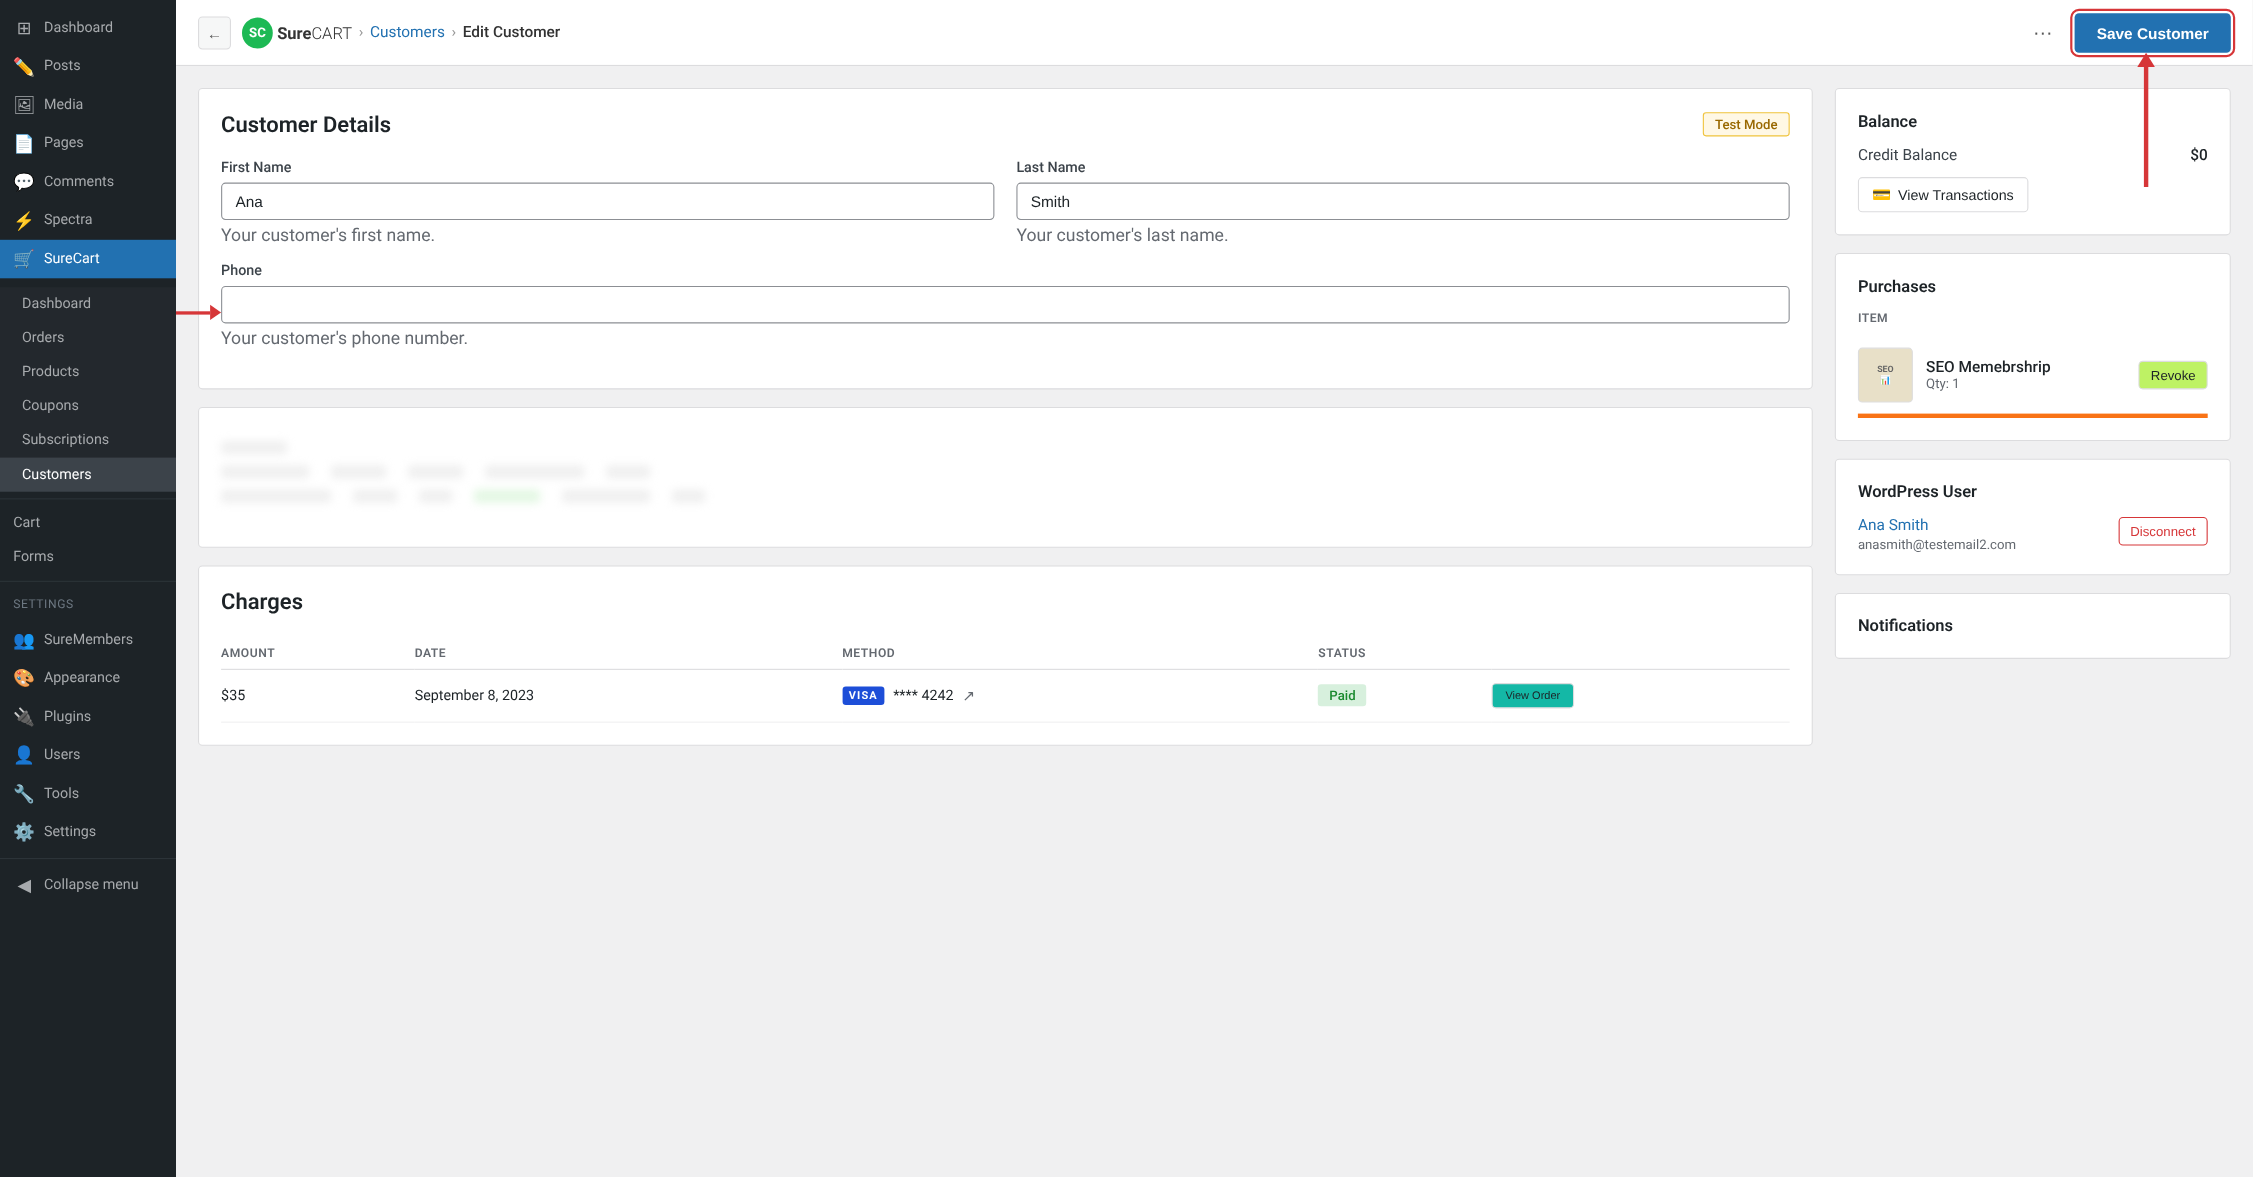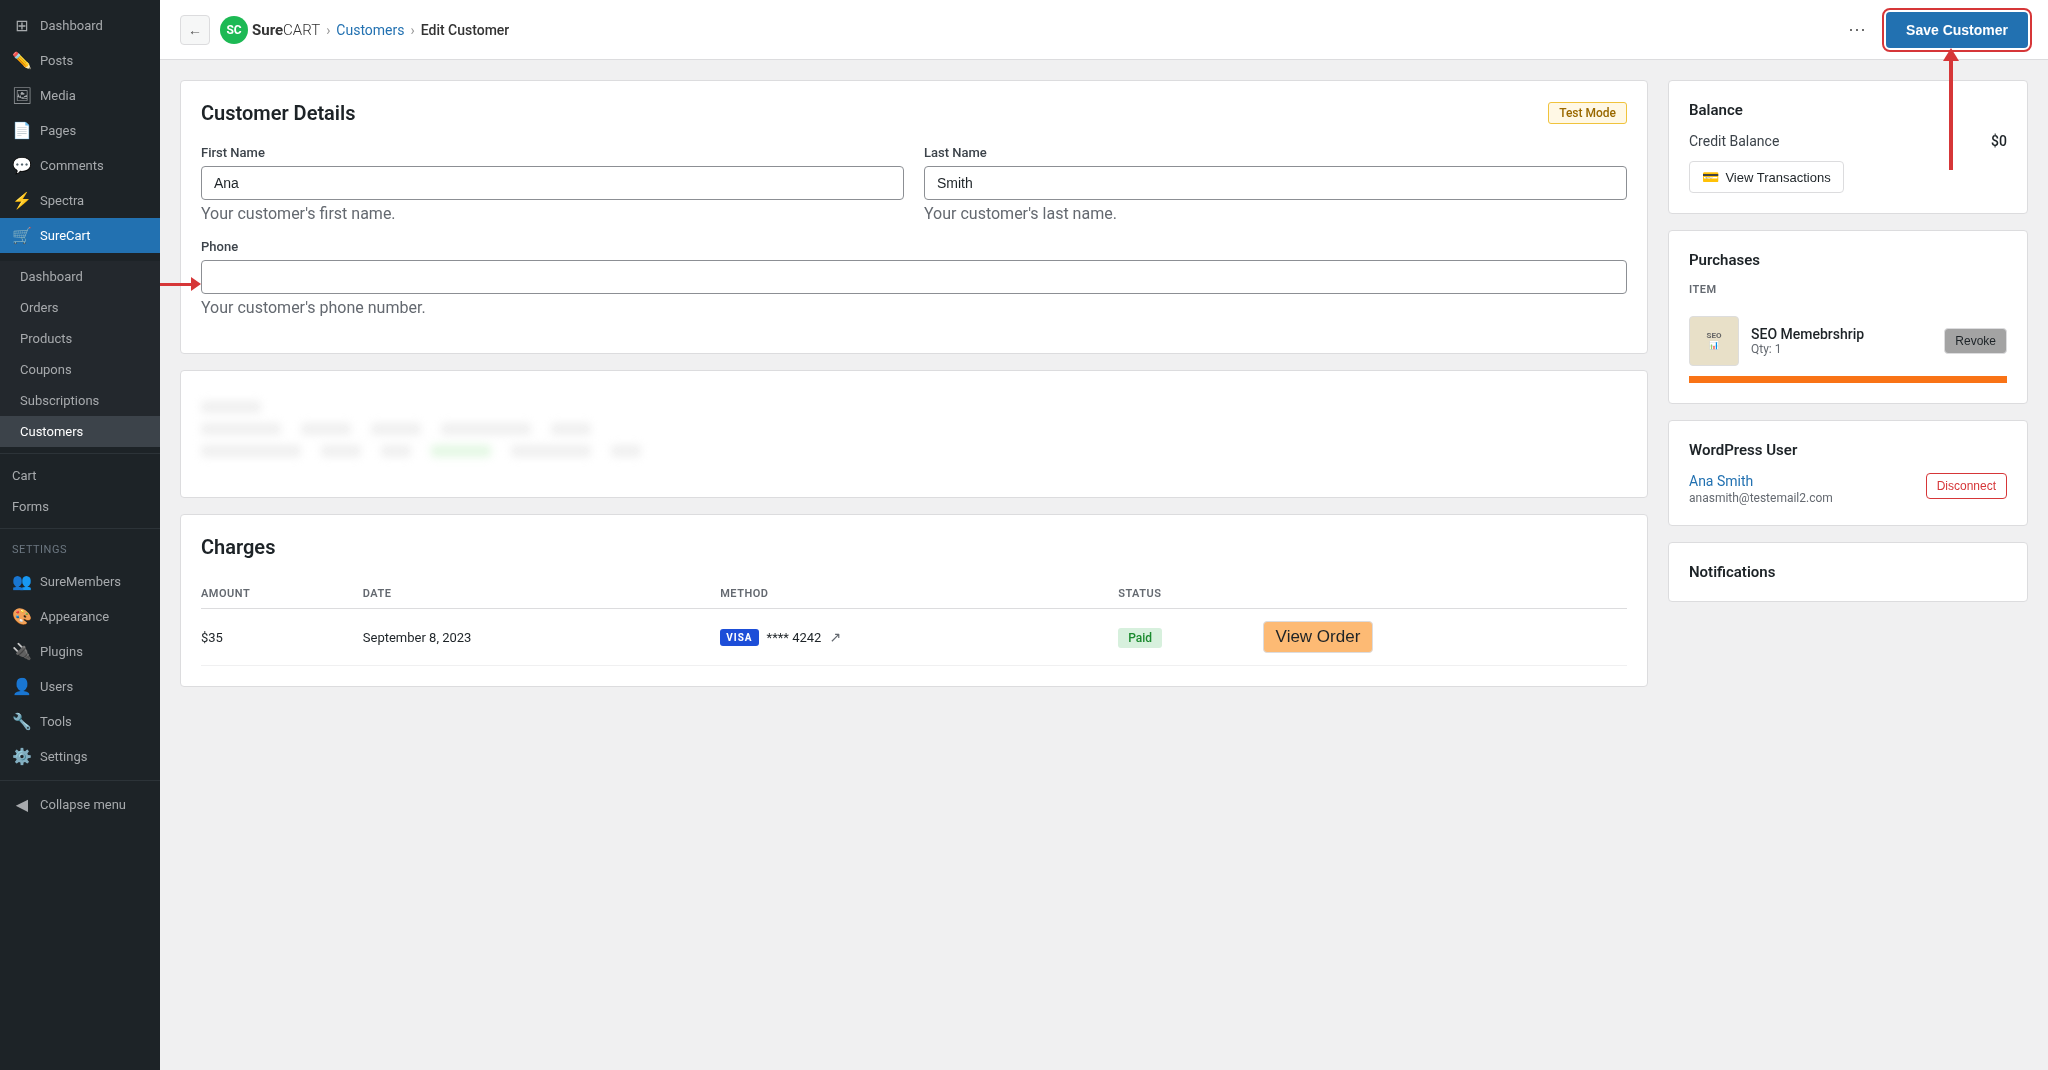--- a/index.html
+++ b/index.html
@@ -254,25 +254,25 @@
     }
     .status-paid {
       background: #d7f0dd;
       color: #1a8a2e;
       border-radius: 3px;
       padding: 3px 10px;
       font-size: 12px;
       font-weight: 500;
     }
     .view-order-btn {
-      background: #fdba74;
+      background: #14b8a6;
       border: 1px solid #dcdcde;
       border-radius: 4px;
       padding: 5px 12px;
-      font-size: 17px;
+      font-size: 10px;
       cursor: pointer;
       color: #1d2327;
     }
 
     
     .right-col {
       width: 360px;
       flex-shrink: 0;
       display: flex;
       flex-direction: column;
@@ -312,21 +312,21 @@
       color: #1d2327;
     }
     .view-transactions-btn .icon { font-size: 14px; }
 
     
     .purchases-item {
       display: flex;
       align-items: center;
       gap: 12px;
       padding: 10px 0;
-      border-bottom: 7px solid #f97316;
+      border-bottom: 4px solid #f97316;
     }
     .item-col-label {
       font-size: 11px;
       font-weight: 600;
       text-transform: uppercase;
       color: #646970;
       letter-spacing: 0.5px;
       margin-bottom: 10px;
     }
     .seo-thumb {
@@ -344,21 +344,21 @@
     .seo-thumb-inner {
       text-align: center;
       font-size: 8px;
       line-height: 1.2;
       padding: 4px;
     }
     .item-info { flex: 1; }
     .item-name { font-size: 14px; font-weight: 500; color: #1d2327; }
     .item-qty { font-size: 12px; color: #646970; }
     .revoke-btn {
-      background: #a3a3a3;
+      background: #bef264;
       border: 1px solid #dcdcde;
       border-radius: 4px;
       padding: 5px 10px;
       font-size: 12px;
       cursor: pointer;
       color: #1d2327;
     }
 
     
     .wp-user-card {

